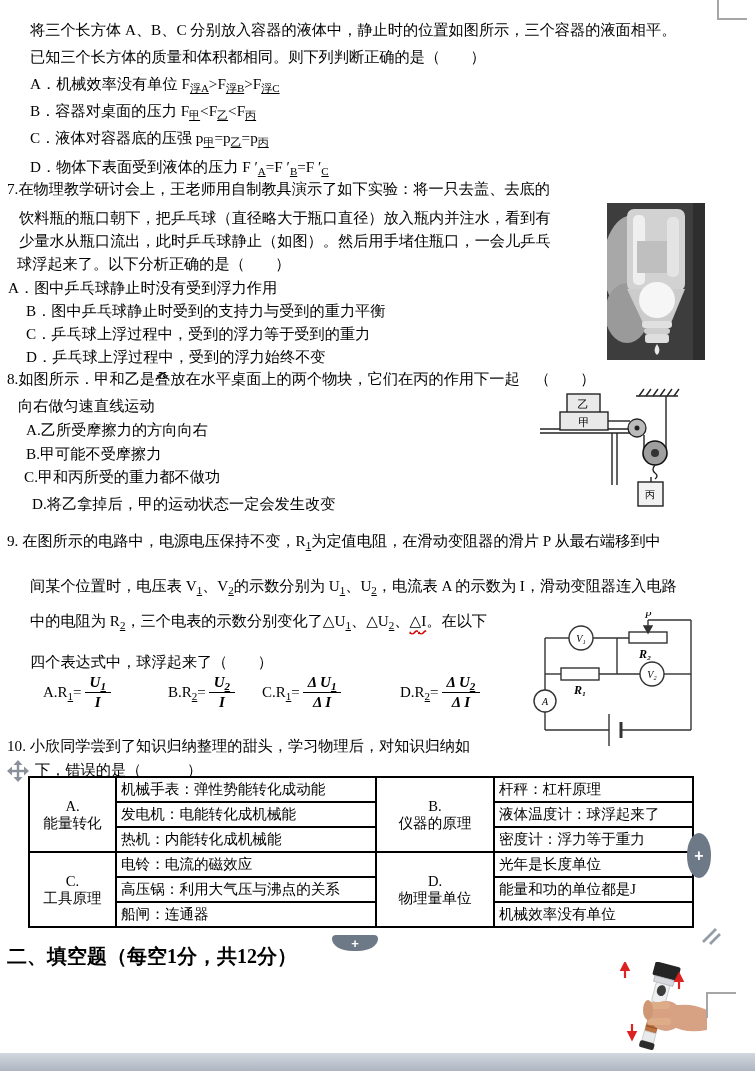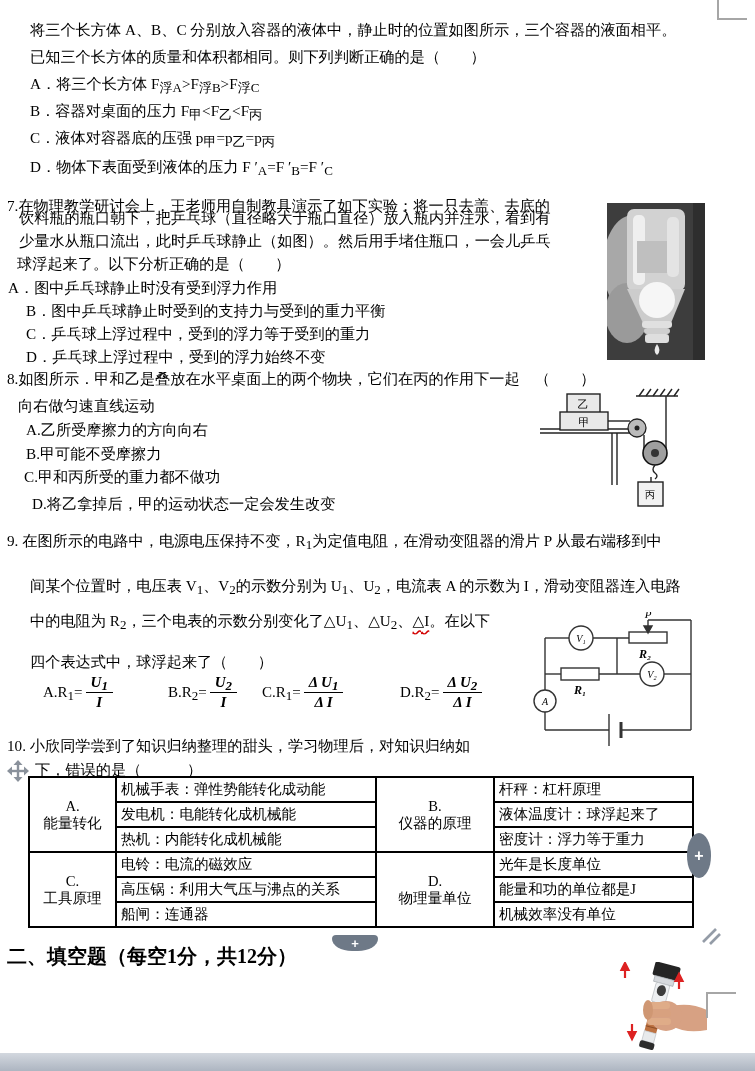--- a/index.html
+++ b/index.html
@@ -2,21 +2,21 @@
 <html><head>
 <meta charset="utf-8">
 <style>
   html,body{margin:0;padding:0;}
   body{
     width:755px;height:1071px;position:relative;overflow:hidden;
     background:#ffffff;color:#000;
     font-family:"Liberation Serif","DejaVu Serif",serif;
   }
   .line{position:absolute;white-space:nowrap;font-size:15.2px;line-height:20px;}
-  .s{font-size:13px;vertical-align:-3px;line-height:0;}
+  .s{font-size:11px;vertical-align:-3px;line-height:0;text-decoration:underline;}
   .wavy{text-decoration:underline wavy #d20000;text-underline-offset:3px;text-decoration-skip-ink:none;}
   
   .fracopt{position:absolute;display:flex;align-items:center;font-size:15px;}
   .frac{display:inline-block;text-align:center;margin-left:3px;}
   .frac .num{display:block;border-bottom:1.6px solid #000;padding:0 5px 1px;}
   .frac .den{display:block;padding-top:1px;}
   .mvar{font-style:italic;font-weight:bold;font-family:"Liberation Serif",serif;}
   
   .qtable{position:absolute;left:28px;top:776px;border-collapse:collapse;table-layout:fixed;width:664px;}
   .qtable td{border:2px solid #000;font-size:14.6px;height:23px;padding:0 4px;overflow:hidden;white-space:nowrap;}
@@ -33,26 +33,26 @@
   .bottomband{position:absolute;left:0;top:1053px;width:755px;height:18px;
               background:linear-gradient(#d3d8df,#adb5c1);}
   .photo{position:absolute;}
 </style>
 </head>
 <body>
 
 <div class="line" style="left:30px;top:20px;">将三个长方体 A、B、C 分别放入容器的液体中，静止时的位置如图所示，三个容器的液面相平。</div>
 <div class="line" style="left:30px;top:47px;">已知三个长方体的质量和体积都相同。则下列判断正确的是（　　）</div>
 
-<div class="line" style="left:30px;top:74px;"><span>A．将三个长方体 </span><span>F</span><sub class="s">浮A</sub><span>&gt;F</span><sub class="s">浮B</sub><span>&gt;F</span><sub class="s">浮C</sub></div>
+<div class="line" style="left:30px;top:74px;"><span>A．机械效率没有单位 </span><span>F</span><sub class="s">浮A</sub><span>&gt;F</span><sub class="s">浮B</sub><span>&gt;F</span><sub class="s">浮C</sub></div>
 <div class="line" style="left:30px;top:101px;"><span>B．容器对桌面的压力 </span><span>F</span><sub class="s">甲</sub><span>&lt;F</span><sub class="s">乙</sub><span>&lt;F</span><sub class="s">丙</sub></div>
 <div class="line" style="left:30px;top:128px;"><span>C．液体对容器底的压强 </span><span>p</span><sub class="s">甲</sub><span>=p</span><sub class="s">乙</sub><span>=p</span><sub class="s">丙</sub></div>
 <div class="line" style="left:30px;top:157px;"><span>D．物体下表面受到液体的压力 </span><span>F ′</span><sub class="s">A</sub><span>=F ′</span><sub class="s">B</sub><span>=F ′</span><sub class="s">C</sub></div>
 
-<div class="line" style="left:7px;top:196px;">7.在物理教学研讨会上，王老师用自制教具演示了如下实验：将一只去盖、去底的</div>
+<div class="line" style="left:7px;top:179px;">7.在物理教学研讨会上，王老师用自制教具演示了如下实验：将一只去盖、去底的</div>
 <div class="line" style="left:19px;top:208px;">饮料瓶的瓶口朝下，把乒乓球（直径略大于瓶口直径）放入瓶内并注水，看到有</div>
 <div class="line" style="left:19px;top:231px;">少量水从瓶口流出，此时乒乓球静止（如图）。然后用手堵住瓶口，一会儿乒乓</div>
 <div class="line" style="left:17px;top:254px;">球浮起来了。以下分析正确的是（　　）</div>
 <div class="line" style="left:8px;top:278px;">A．图中乒乓球静止时没有受到浮力作用</div>
 <div class="line" style="left:26px;top:301px;">B．图中乒乓球静止时受到的支持力与受到的重力平衡</div>
 <div class="line" style="left:26px;top:324px;">C．乒乓球上浮过程中，受到的浮力等于受到的重力</div>
 <div class="line" style="left:26px;top:347px;">D．乒乓球上浮过程中，受到的浮力始终不变</div>
 
 <svg class="photo" style="left:607px;top:203px;" width="98" height="157" viewBox="0 0 98 157">
   <rect x="0" y="0" width="98" height="157" fill="#3d3d3d"></rect>

